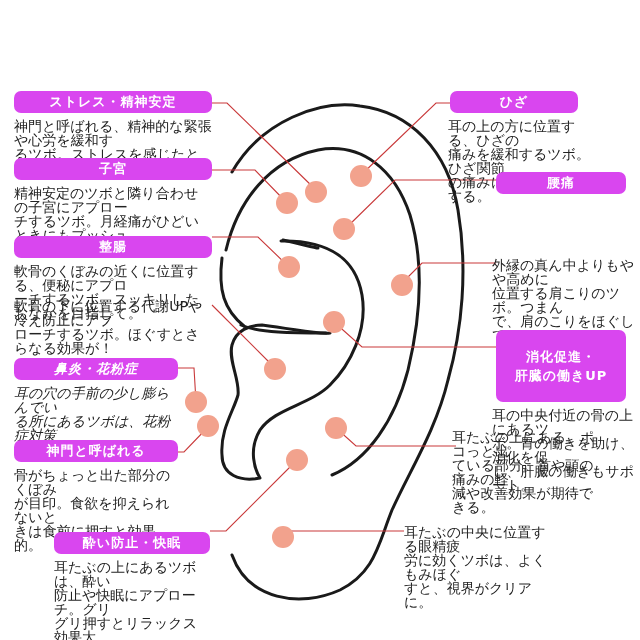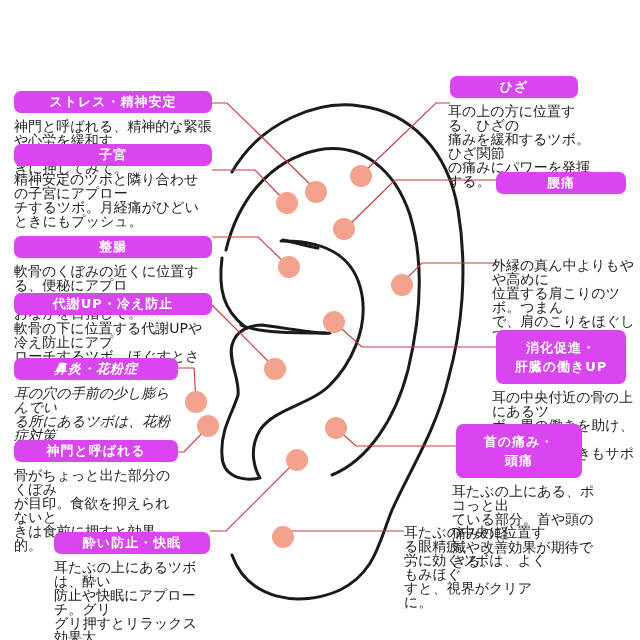--- a/index.html
+++ b/index.html
@@ -3,21 +3,21 @@
 <meta charset="utf-8">
 <style>
   html, body { margin: 0; padding: 0; background: #ffffff; }
   body { width: 640px; height: 640px; position: relative; overflow: hidden;
          font-family: "DejaVu Sans", "Liberation Sans", sans-serif; color: #222; }
   #art { position: absolute; left: 0; top: 0; width: 640px; height: 640px; }
   .card { position: absolute; }
   .pill { background: #d946ef; color: #fff; border-radius: 7px; text-align: center;
           font-weight: bold; font-size: 13px; letter-spacing: 1px; line-height: 20px;
           padding: 1px 4px; box-sizing: border-box; }
-  .pill.tall { line-height: 19px; padding: 8px 4px; }
+  .pill.tall { line-height: 19px; padding: 17px 4px; }
   .desc { font-size: 14px; line-height: 14px; margin-top: 6px; color: #222; white-space: pre-line; }
   .dot { fill: #f2a28d; }
   .lead { stroke: #c9393a; stroke-width: 1.1; fill: none; }
   .ear { stroke: #1a1a1a; stroke-width: 3; fill: none; stroke-linecap: round; stroke-linejoin: round; }
 </style>
 </head>
 <body>
 
 <svg id="art" viewBox="0 0 640 640" xmlns="http://www.w3.org/2000/svg">
 
@@ -64,32 +64,31 @@
     <circle class="dot" cx="334" cy="322" r="11"></circle>
     <circle class="dot" cx="336" cy="428" r="11"></circle>
   </g>
 </svg>
 
 <div class="card" style="left:14px; top:91px; width:198px;">
   <div class="pill">ストレス・精神安定</div>
   <div class="desc">神門と呼ばれる、精神的な緊張や心労を緩和す
 るツボ。ストレスを感じたときに押してみて。</div>
 </div>
-<div class="card" style="left:14px; top:144px; width:198px;">
+<div class="card" style="left:14px; top:158px; width:198px;">
   <div class="pill">子宮</div>
   <div class="desc">精神安定のツボと隣り合わせの子宮にアプロー
 チするツボ。月経痛がひどいときにもプッシュ。</div>
 </div>
 <div class="card" style="left:14px; top:236px; width:198px;">
   <div class="pill">整腸</div>
   <div class="desc">軟骨のくぼみの近くに位置する、便秘にアプロ
 ーチするツボ。スッキリしたおなかを目指して。</div>
 </div>
 <div class="card" style="left:14px; top:293px; width:198px;">
-  <div class="pill">代謝UP・冷え防止</div>
   <div class="desc">軟骨の下に位置する代謝UPや冷え防止にアプ
 ローチするツボ。ほぐすとさらなる効果が！</div>
 </div>
 <div class="card" style="left:14px; top:358px; width:164px;font-style:italic;">
   <div class="pill">鼻炎・花粉症</div>
   <div class="desc">耳の穴の手前の少し膨らんでい
 る所にあるツボは、花粉症対策
 に効果を発揮。</div>
 </div>
 <div class="card" style="left:14px; top:440px; width:164px;">
@@ -98,21 +97,21 @@
 が目印。食欲を抑えられないと
 きは食前に押すと効果的。</div>
 </div>
 <div class="card" style="left:54px; top:519px; width:156px;margin-top:13px;">
   <div class="pill">酔い防止・快眠</div>
   <div class="desc">耳たぶの上にあるツボは、酔い
 防止や快眠にアプローチ。グリ
 グリ押すとリラックス効果大。</div>
 </div>
 
-<div class="card" style="left:450px; top:76px; width:128px;">
+<div class="card" style="left:450px; top:91px; width:128px;">
   <div class="pill">ひざ</div>
   <div class="desc" style="margin-left:-2px; width:150px;">耳の上の方に位置する、ひざの
 痛みを緩和するツボ。ひざ関節
 の痛みにパワーを発揮する。</div>
 </div>
 <div class="card" style="left:496px; top:172px; width:130px;">
   <div class="pill">腰痛</div>
 </div>
 <div class="card" style="left:496px; top:252px; width:130px;">
   <div class="desc" style="margin-left:-4px; width:145px;">外縁の真ん中よりもやや高めに
@@ -122,24 +121,20 @@
 <div class="card" style="left:496px; top:330px; width:130px;">
   <div class="pill tall">
     <div>消化促進・</div>
     <div>肝臓の働きUP</div>
   </div>
   <div class="desc" style="margin-left:-4px; width:145px;">耳の中央付近の骨の上にあるツ
 ボ。胃の働きを助け、消化を促
 し、肝臓の働きもサポート。</div>
 </div>
 <div class="card" style="left:456px; top:424px; width:126px;">
-  <div class="pill tall">
-    <div>首の痛み・</div>
-    <div>頭痛</div>
-  </div>
   <div class="desc" style="margin-left:-4px; width:145px;">耳たぶの上にある、ポコっと出
 ている部分。首や頭の痛みの軽
 減や改善効果が期待できる。</div>
 </div>
 <div class="card" style="left:404px; top:519px; width:130px;">
   <div class="desc" style="width:150px;">耳たぶの中央に位置する眼精疲
 労に効くツボは、よくもみほぐ
 すと、視界がクリアに。</div>
 </div>
 

